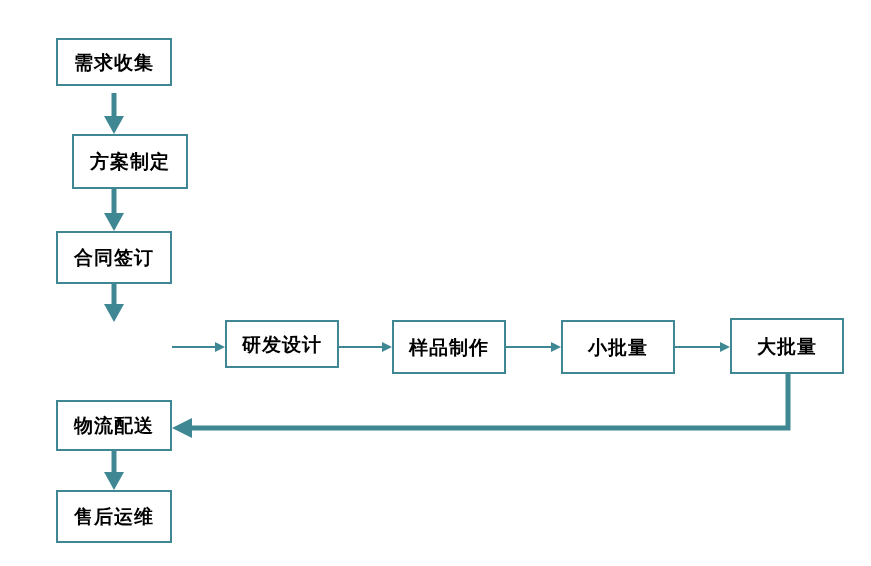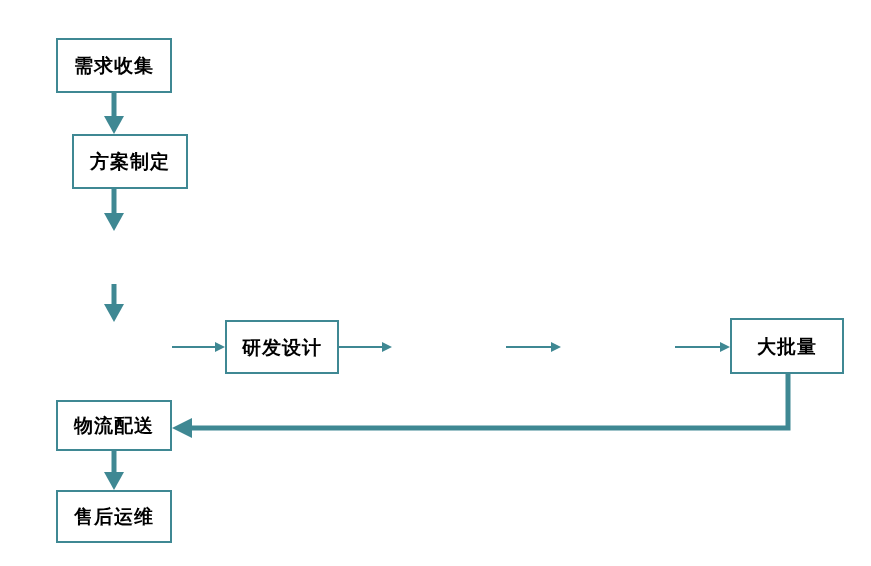--- a/index.html
+++ b/index.html
@@ -90,35 +90,44 @@
       <polyline points="788,374 788,428 186,428" fill="none" stroke="#3f8893" stroke-width="5" stroke-linejoin="miter"></polyline>
       <polygon points="172,428 192,418 192,438" fill="#3f8893"></polygon>
     </g>
 
     <g>
       <line x1="114" y1="451" x2="114" y2="478" stroke="#3f8893" stroke-width="5"></line>
       <polygon points="114,490 104,472 124,472" fill="#3f8893"></polygon>
     </g>
   </svg>
 
-  <div class="node" style="left:56px; top:38px; width:116px; height:55px;">
+  <div class="node" style="left:56px; top:38px; width:116px; height:48px;">
     <span class="node-label">需求收集</span>
   </div>
 
   <div class="node" style="left:72px; top:134px; width:116px; height:55px;">
     <span class="node-label">方案制定</span>
   </div>
 
+  <div class="node" style="left:56px; top:231px; width:116px; height:53px;">
+    <span class="node-label">合同签订</span>
+  </div>
 
 
-  <div class="node" style="left:225px; top:320px; width:114px; height:54px;">
+  <div class="node" style="left:225px; top:320px; width:114px; height:48px;">
     <span class="node-label">研发设计</span>
   </div>
 
+  <div class="node" style="left:392px; top:320px; width:114px; height:54px;">
+    <span class="node-label">样品制作</span>
+  </div>
 
+  <div class="node" style="left:561px; top:320px; width:114px; height:54px;">
+    <span class="node-label">小批量</span>
+  </div>
 
   <div class="node" style="left:730px; top:318px; width:114px; height:56px;text-align:center;">
     <span class="node-label">大批量</span>
   </div>
 
   <div class="node" style="left:56px; top:400px; width:116px; height:51px;">
     <span class="node-label">物流配送</span>
   </div>
 
   <div class="node" style="left:56px; top:490px; width:116px; height:53px;">

